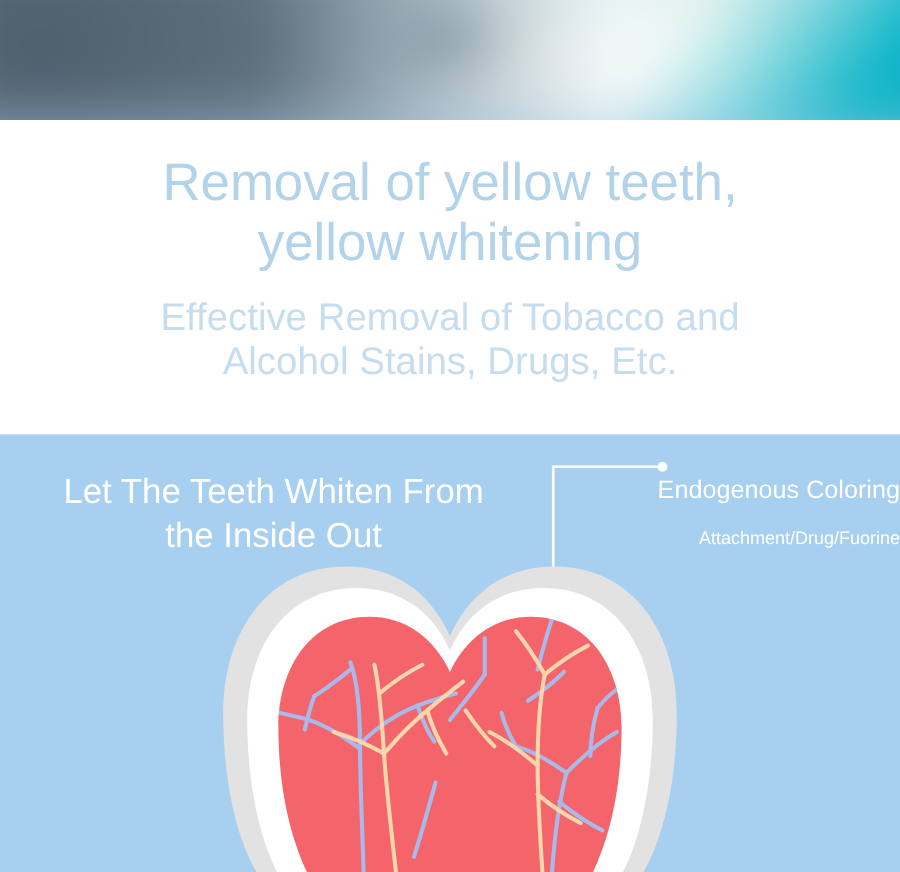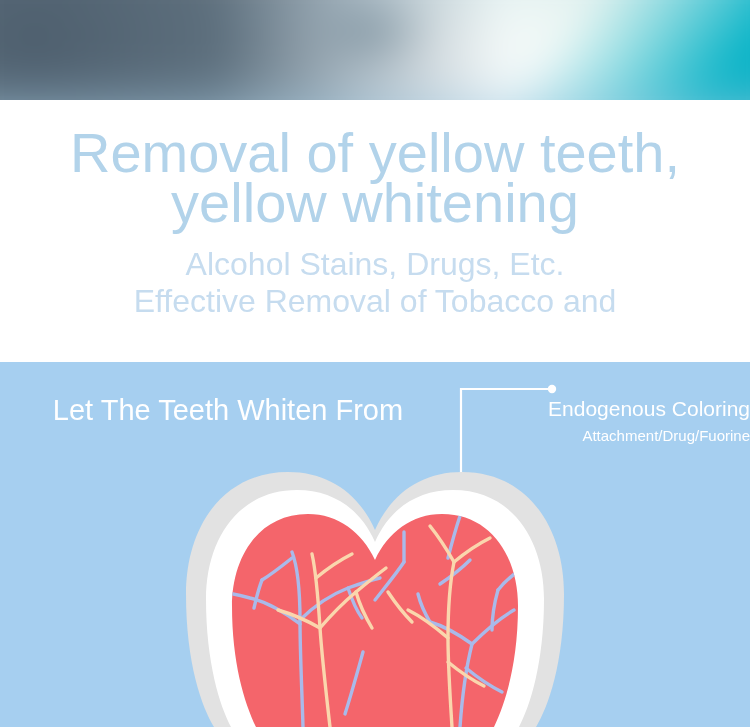--- a/index.html
+++ b/index.html
@@ -50,21 +50,21 @@
   .banner .blurwrap { position:absolute; inset:0; filter:blur(18px); }
 
   
   .headline-section {
     position:absolute; left:0; top:100px; width:750px; height:262px;
     background:#ffffff;
   }
   .headline {
     position:absolute; left:0; top:28px; width:750px;
     text-align:center;
-    font-size:56px; line-height:50px;
+    font-size:44px; line-height:50px;
     font-weight:400;
     color:#b2d3ea;
     letter-spacing:0px;
   }
   .headline .hl-line { display:block; }
   .subhead {
     position:absolute; left:0; top:146px; width:750px;
     text-align:center;
     font-size:32px; line-height:37px;
     font-weight:400;
@@ -85,21 +85,21 @@
     font-size:29px; line-height:37px;
     font-weight:400;
   }
   .feature-heading .fh-line { display:block; }
 
   .callout {
     position:absolute; left:470px; top:34px; width:280px;
     color:#ffffff; text-align:right;
   }
   .callout-title { font-size:21px; line-height:26px; font-weight:400; white-space:nowrap; }
-  .callout-sub  { font-size:15px; line-height:22px; font-weight:400; margin-top:3px; white-space:nowrap; }
+  .callout-sub  { font-size:15px; line-height:22px; font-weight:400; margin-top:16px; white-space:nowrap; }
 
   .connector { position:absolute; left:0; top:0; width:750px; height:365px; pointer-events:none; }
 
   .tooth-wrap { position:absolute; left:0; top:0; width:750px; height:365px; }
 </style>
 </head>
 <body>
 
 <div id="page">
 
@@ -116,29 +116,30 @@
       <div class="layer b-blue-bottom"></div>
     </div>
   </div>
 
   <div class="headline-section">
     <div class="headline">
       <span class="hl-line">Removal of yellow teeth,</span>
       <span class="hl-line">yellow whitening</span>
     </div>
     <div class="subhead">
+      <span class="sh-line">Effective Removal of Tobacco and</span>
       <span class="sh-line">Alcohol Stains, Drugs, Etc.</span>
-      <span class="sh-line">Effective Removal of Tobacco and</span>
     </div>
   </div>
 
   <div class="feature-section">
 
     <div class="feature-heading">
       <span class="fh-line">Let The Teeth Whiten From</span>
+      <span class="fh-line">the Inside Out</span>
     </div>
 
     <div class="callout">
       <div class="callout-title">Endogenous Coloring</div>
       <div class="callout-sub">Attachment/Drug/Fuorine</div>
     </div>
 
     <svg class="connector" viewBox="0 0 750 365">
       <path d="M552,27 L461,27 L461,168" fill="none" stroke="#ffffff" stroke-width="2.2" stroke-linecap="square"></path>
       <circle cx="552" cy="27" r="4.2" fill="#ffffff"></circle>

